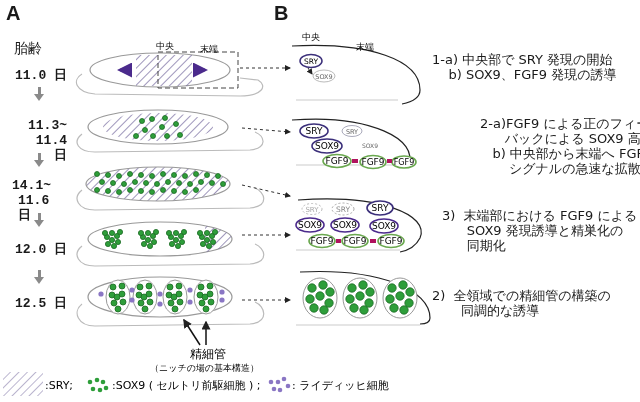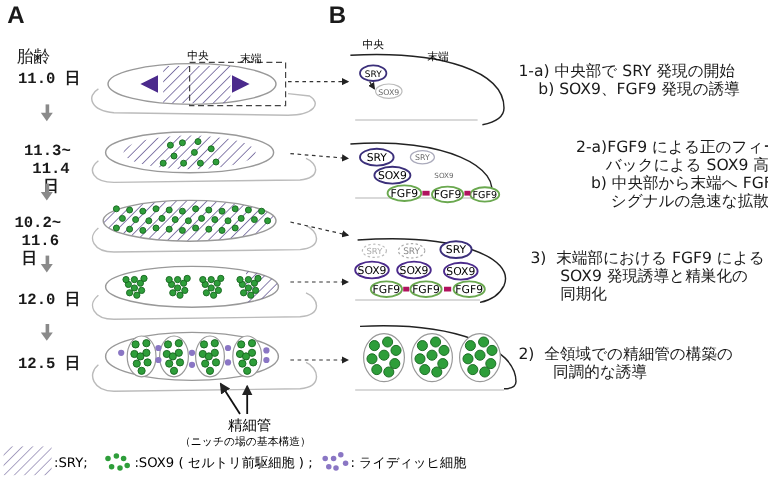--- a/index.html
+++ b/index.html
@@ -11,27 +11,27 @@
   .desc{font-size:13px;line-height:15px;white-space:pre;}
   svg text{font-family:"DejaVu Sans",sans-serif;}
 </style>
 </head>
 <body>
 
 <div class="abs panel-label" style="left:6px;top:2px;">A</div>
 <div class="abs panel-label" style="left:274px;top:2px;">B</div>
 
 <div class="abs age age-title" style="left:14px;top:42px;">胎齢</div>
-<div class="abs age" style="left:15px;top:58px;width:52px;text-align:right;"><span>11.0 日</span></div>
-<div class="abs age" style="left:12px;top:118px;width:55px;text-align:center;">
+<div class="abs age" style="left:15px;top:68px;width:52px;text-align:right;"><span>11.0 日</span></div>
+<div class="abs age" style="left:12px;top:118px;width:55px;text-align:right;">
     <div>11.3~</div>
     <div style="padding-left:6px">11.4 日</div>
   </div>
 <div class="abs age" style="left:12px;top:178px;width:55px;text-align:left;">
-    <div>10.2~</div>
+    <div>14.1~</div>
     <div style="padding-left:6px">11.6 日</div>
   </div>
 <div class="abs age" style="left:15px;top:242px;width:52px;text-align:left;"><span>12.0 日</span></div>
 <div class="abs age" style="left:15px;top:296px;width:52px;text-align:left;"><span>12.5 日</span></div>
 
 <svg class="abs" style="left:0;top:0;" width="640" height="402">
   <defs>
     <pattern id="hatch" patternUnits="userSpaceOnUse" width="6" height="6" patternTransform="rotate(45)">
       <line x1="0" y1="0" x2="0" y2="6" stroke="#5c4f8c" stroke-width="1.2"></line>
     </pattern>

